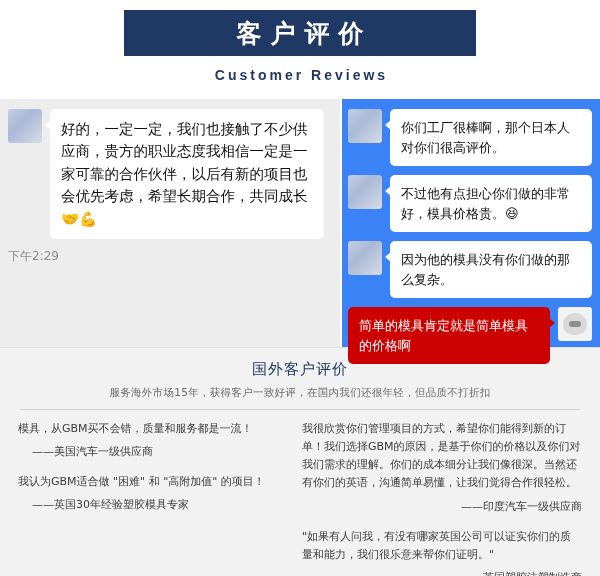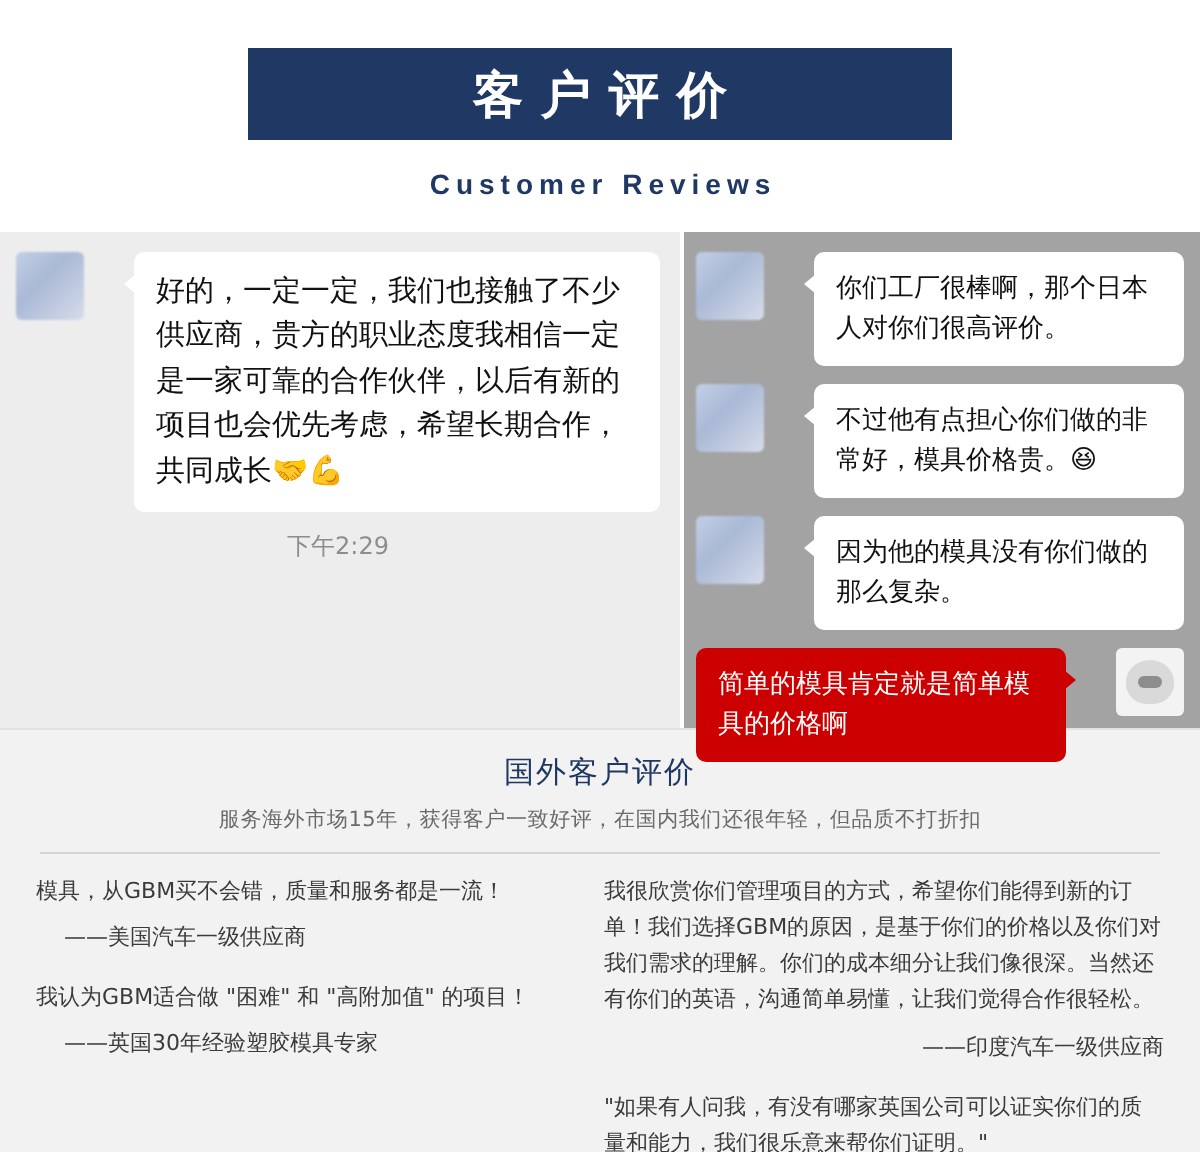--- a/index.html
+++ b/index.html
@@ -19,21 +19,21 @@
     height: 576px;
     background: #ffffff;
   }
 
   
   .header {
     padding: 10px 0 0 0;
     background: #ffffff;
   }
   .title-bar {
-    margin: 14px auto;
+    margin: 0 auto;
     width: 352px;
     height: 46px;
     background: #1f3864;
     display: flex;
     align-items: center;
     justify-content: center;
   }
   .title-bar .title-text {
     color: #ffffff;
     font-size: 25px;
@@ -78,30 +78,29 @@
     height: 100%;
     box-sizing: border-box;
   }
   .chat-left {
     width: 340px;
     background: #ededed;
     padding: 10px 10px 0 8px;
   }
   .chat-right {
     width: 260px;
-    background: #a3a3a3;
+    background: #3b82f6;
     padding: 10px 8px 0 6px;
     border-left: 2px solid #ffffff;
   }
 
   .msg {
     display: flex;
     align-items: flex-start;
     margin-bottom: 9px;
-    gap: 17px;
   }
   .msg.out {
     flex-direction: row-reverse;
   }
   .avatar {
     width: 34px;
     height: 34px;
     flex: 0 0 34px;
     border-radius: 3px;
     background: #b9c6e0;
@@ -178,21 +177,21 @@
     content: "";
     position: absolute;
     right: -5px; top: 11px;
     border-top: 5px solid transparent;
     border-bottom: 5px solid transparent;
     border-left: 6px solid #cc0000;
   }
   .bubble.small { font-size: 13px; max-width: 190px; line-height: 1.5; }
 
   .timestamp {
-    text-align: center;
+    text-align: left;
     color: #8d8d8d;
     font-size: 12px;
     margin: 2px 0 9px 0;
     font-family: "DejaVu Sans", sans-serif;
   }
 
   
   .reviews {
     width: 600px;
     background: #f2f2f2;

